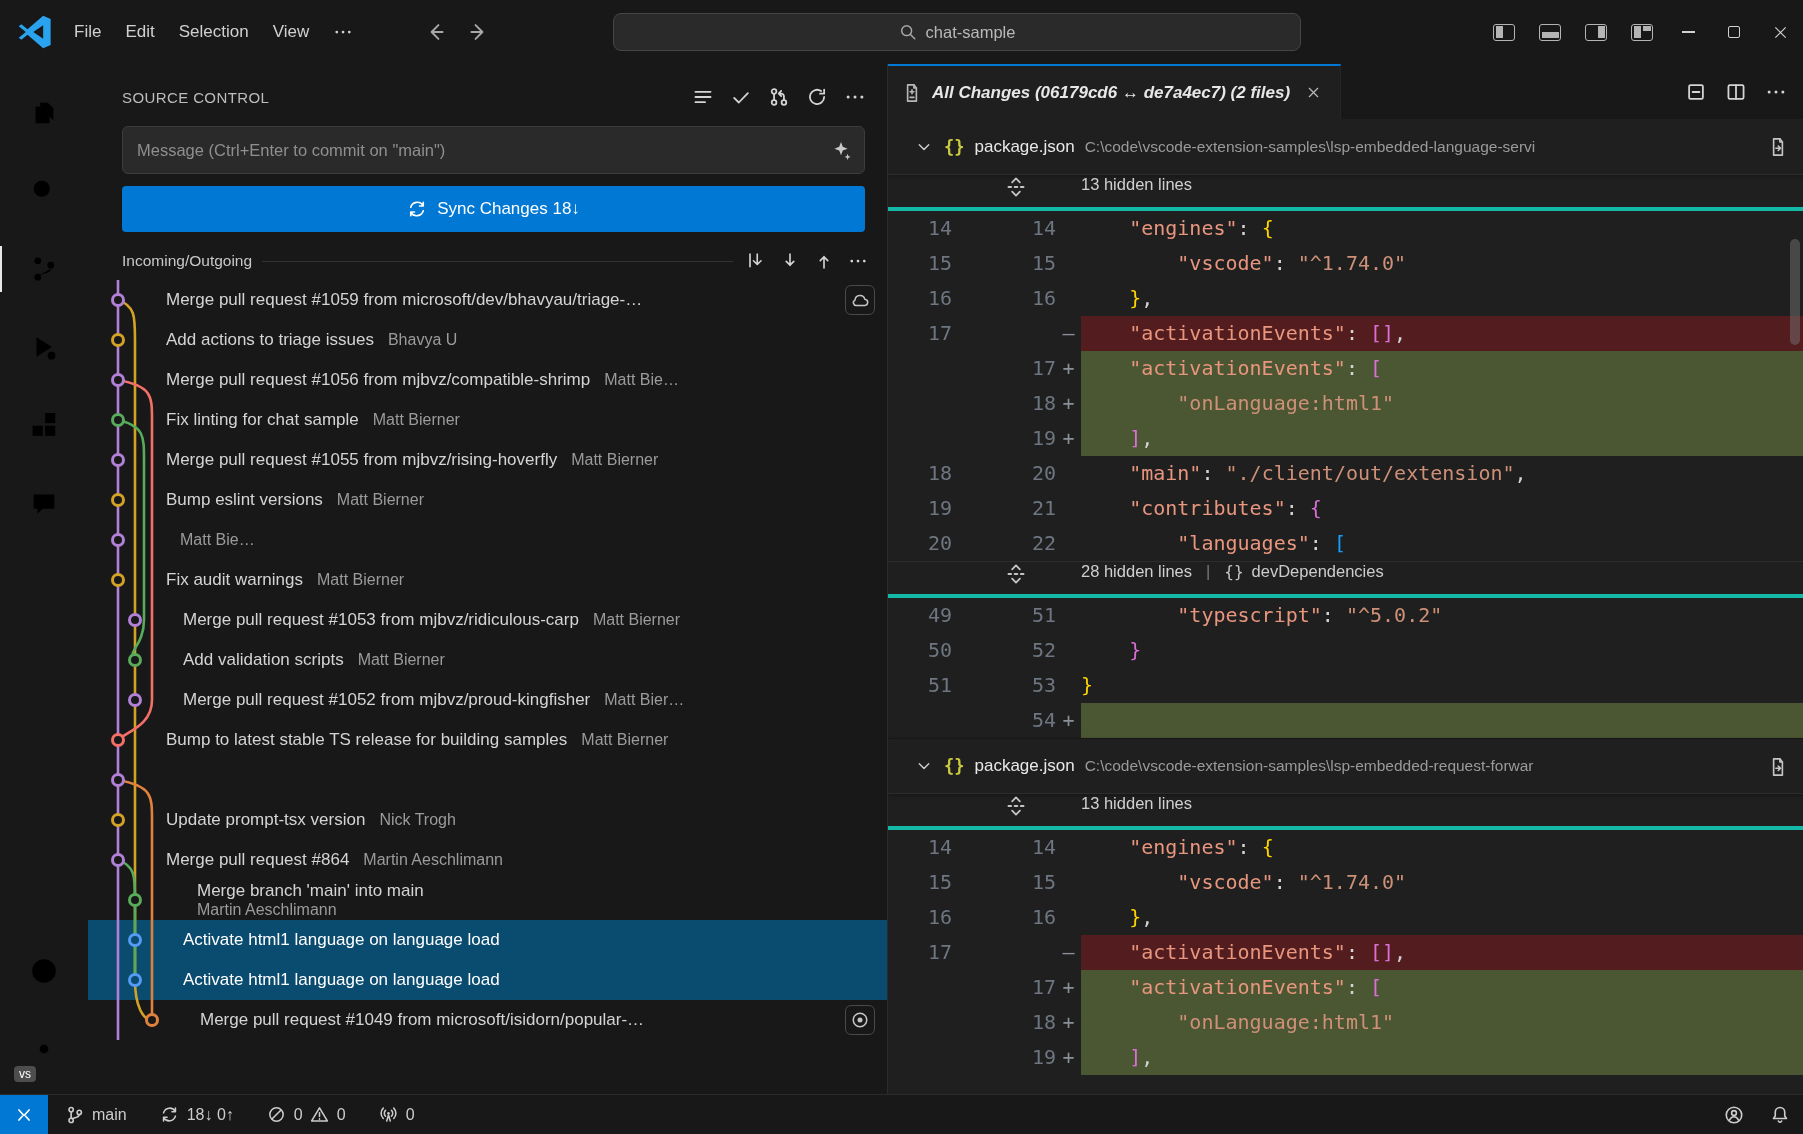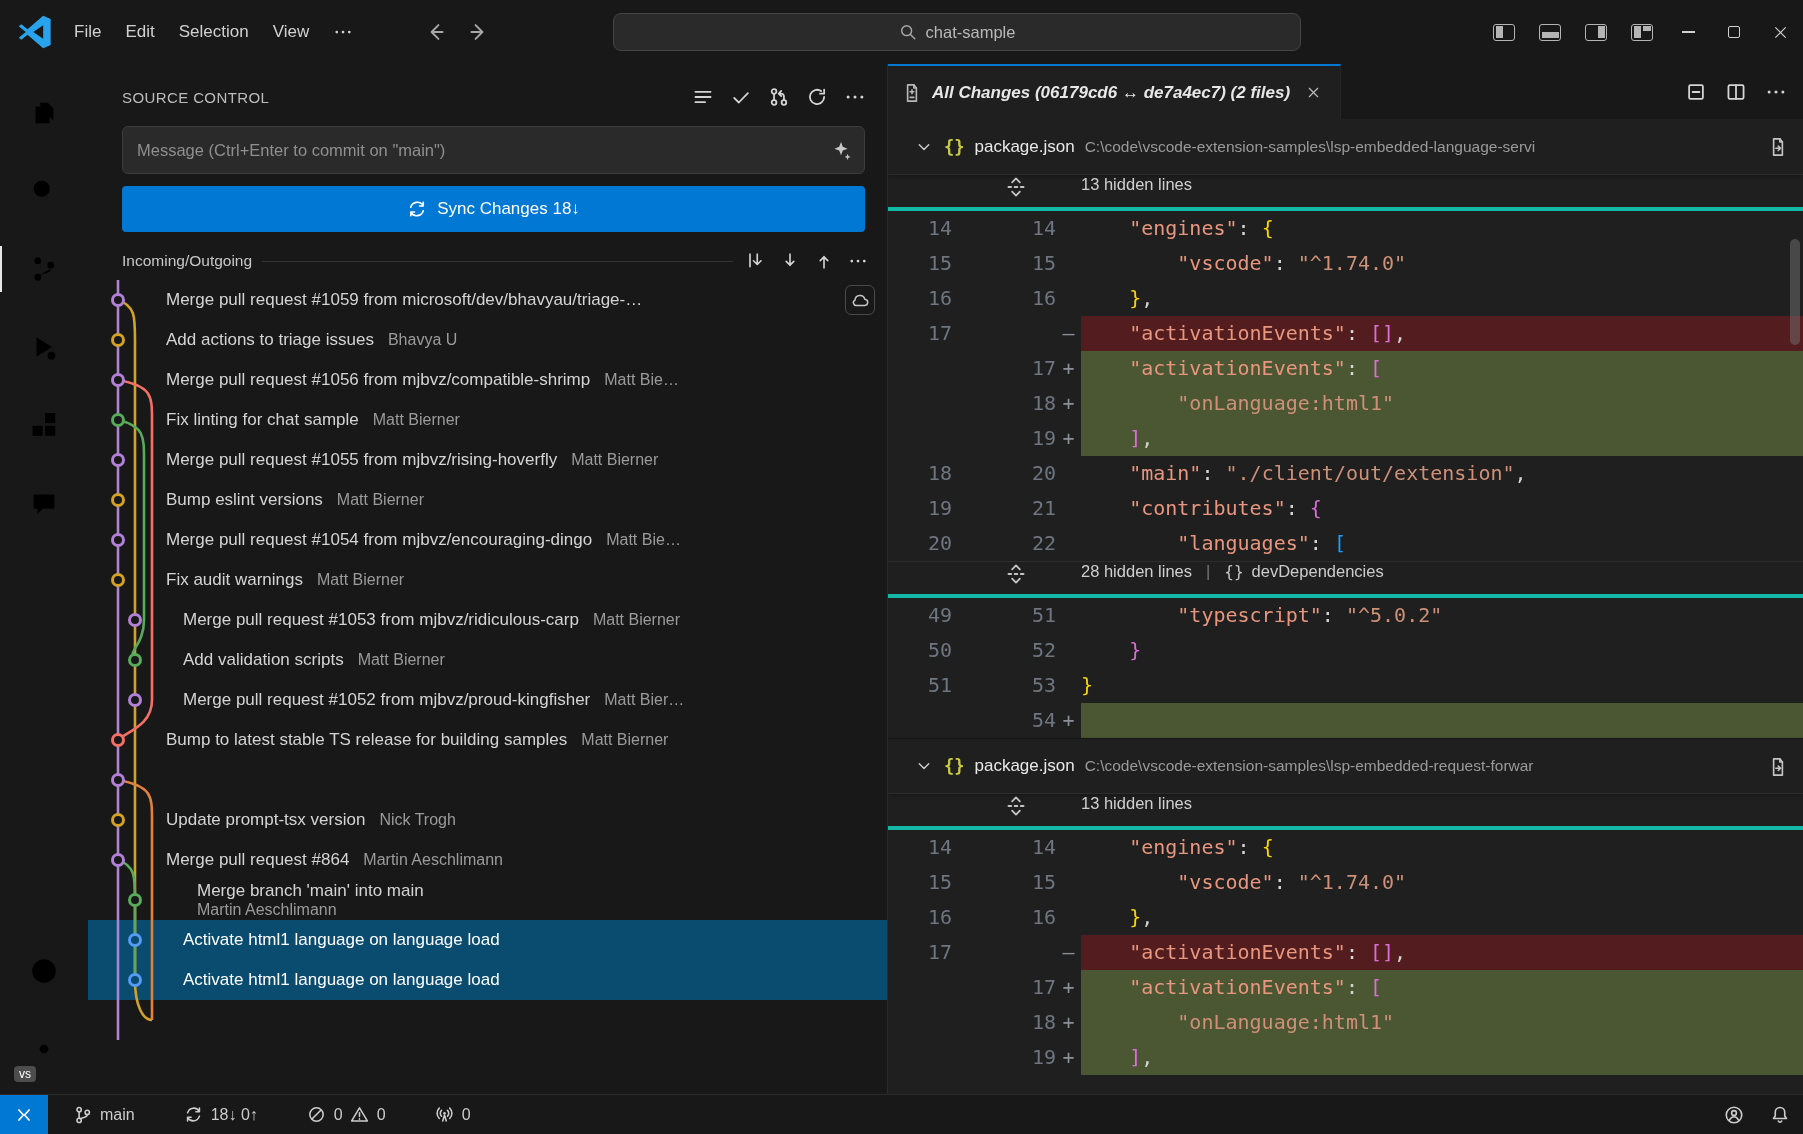--- a/index.html
+++ b/index.html
@@ -132,21 +132,21 @@
   .tk-p { color:#d4d4d4; }
   .tk-y { color:#ffd700; }
   .tk-m { color:#da70d6; }
   .tk-u { color:#179fff; }
 
   .editor-scrollbar { position:absolute; right:3px; top:120px; width:10px; height:106px; background:rgba(121,121,121,.45); border-radius:5px; }
 
   
   .statusbar { height:40px; background:#181818; border-top:1px solid #2b2b2b; display:flex; align-items:center; font-size:16px; color:#cccccc; }
   .sb-remote { width:48px; height:100%; background:#0078d4; display:flex; align-items:center; justify-content:center; color:#ffffff; }
-  .sb-item { display:flex; align-items:center; gap:6px; padding:0 24px; height:100%; }
+  .sb-item { display:flex; align-items:center; gap:6px; padding:0 16px; height:100%; }
   .sb-item .ic { width:22px; height:22px; color:#cccccc; }
   .sb-right { margin-left:auto; display:flex; align-items:center; height:100%; }
   .sb-right .sb-item { padding:0 12px; }
 </style>
 </head>
 <body>
 
 <div class="titlebar">
   <svg class="vscode-logo" viewBox="0 0 100 100">
     <path fill="#2aa3ef" fill-rule="evenodd" d="M74 2 L96 12 V88 L74 98 L28 58 L10 73 L2 67 L23 50 L2 33 L10 27 L28 42 Z M74 30 L45 50 L74 70 Z"></path>
@@ -418,21 +418,20 @@
         <div class="commit-row">
           <span class="commit-dot" style="left: 23px; border-color: rgb(210, 162, 39);"></span>
           <div class="commit-text" style="padding-left: 78px;">
             <span class="commit-msg">Bump eslint versions</span>
             <span class="commit-author">Matt Bierner</span>
           </div>
         </div>
         <div class="commit-row">
           <span class="commit-dot" style="left: 23px; border-color: rgb(177, 128, 215);"></span>
           <div class="commit-text" style="padding-left: 78px;">
-            <span class="commit-msg">Merge pull request #1054 from mjbvz/encouraging-dingo</span>
             <span class="commit-author">Matt Bie…</span>
           </div>
         </div>
         <div class="commit-row">
           <span class="commit-dot" style="left: 23px; border-color: rgb(210, 162, 39);"></span>
           <div class="commit-text" style="padding-left: 78px;">
             <span class="commit-msg">Fix audit warnings</span>
             <span class="commit-author">Matt Bierner</span>
           </div>
         </div>
@@ -492,20 +491,32 @@
           <span class="commit-dot" style="left: 40px; border-color: rgb(83, 155, 245);"></span>
           <div class="commit-text" style="padding-left: 95px;">
             <span class="commit-msg">Activate html1 language on language load</span>
           </div>
         </div>
         <div class="commit-row selected">
           <span class="commit-dot" style="left: 40px; border-color: rgb(83, 155, 245);"></span>
           <div class="commit-text" style="padding-left: 95px;">
             <span class="commit-msg">Activate html1 language on language load</span>
           </div>
+        </div>
+        <div class="commit-row">
+          <span class="commit-dot" style="left: 57px; border-color: rgb(224, 130, 61);"></span>
+          <div class="commit-text" style="padding-left: 112px;">
+            <span class="commit-msg">Merge pull request #1049 from microsoft/isidorn/popular-…</span>
+          </div>
+          <span class="commit-trailing">
+            <svg width="20" height="20" viewBox="0 0 16 16" fill="none" stroke="currentColor" stroke-width="1.2">
+              <circle cx="8" cy="8" r="5.4"></circle>
+              <circle cx="8" cy="8" r="2" fill="currentColor" stroke="none"></circle>
+            </svg>
+          </span>
         </div>
       </div>
   </div>
 
   <div class="editor">
     <div class="tabbar">
       <div class="tab">
         <span class="ic">
           <svg width="20" height="20" viewBox="0 0 16 16">
               <path d="M9.5 1.5h-5v13h7V4z"></path>

